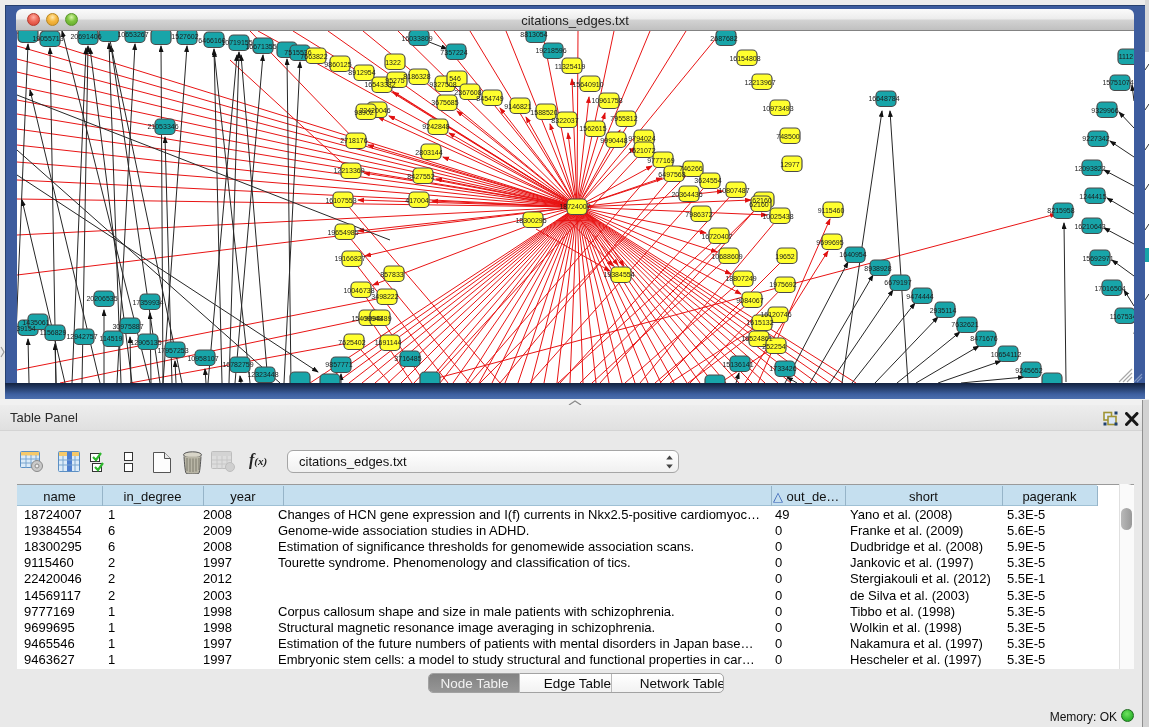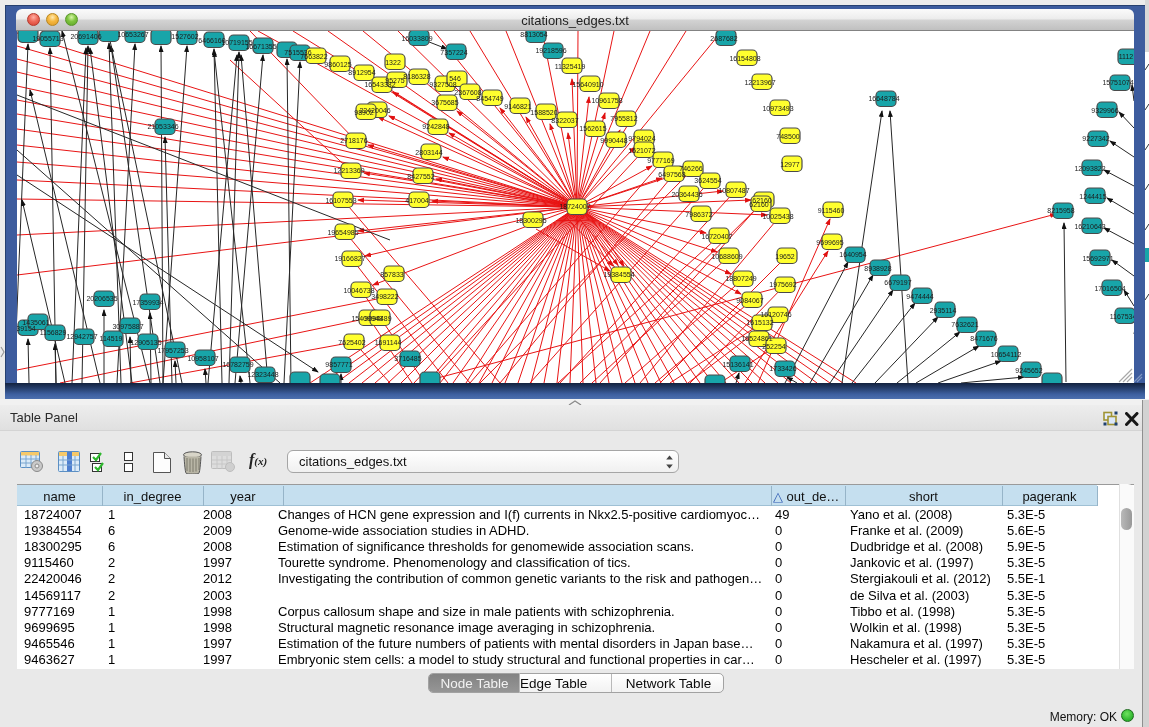--- a/index.html
+++ b/index.html
@@ -32,22 +32,22 @@
 #thead{left:17px;top:485px;width:1080px;height:21px;background:#c5dfef;border-bottom:1px solid #9fc0d4}
 .th{position:absolute;top:489px;font-size:13px;color:#111;text-align:center}
 .sep{position:absolute;top:486px;height:20px;width:1px;background:#96b4c8}
 .trow{position:absolute;left:0;width:1134px;height:16px;font-size:13px;line-height:16px;color:#000}
 .trow span{position:absolute;white-space:nowrap;top:0}
 #vscroll{left:1119px;top:484px;width:15px;height:185px;background:#fafafa;border-left:1px solid #e0e0e0;border-radius:0 6px 0 0}
 #vthumb{left:1121px;top:508px;width:11px;height:22px;background:linear-gradient(90deg,#b9b9b9,#989898);border-radius:6px}
 
 #tabs{left:428px;top:673px;width:296px;height:20px;border:1px solid #a2a2a2;border-radius:5px;background:linear-gradient(180deg,#fff,#f2f2f2);overflow:hidden}
 #seg1{left:0;top:0;width:91px;height:20px;background:linear-gradient(180deg,#828282,#989898);color:#f2f2f2;text-align:center;font-size:13.5px;line-height:19px}
-#seg2{left:91px;top:0;width:91px;height:20px;color:#0a0a0a;text-align:left;font-size:13.5px;line-height:19px}
-#seg3{left:182px;top:0;width:114px;height:20px;border-left:1px solid #b9b9b9;color:#0a0a0a;text-align:center;font-size:13.5px;line-height:19px}
+#seg2{left:91px;top:0;width:91px;height:20px;color:#0a0a0a;text-align:right;font-size:13.5px;line-height:19px}
+#seg3{left:182px;top:0;width:114px;height:20px;border-left:1px solid #b9b9b9;color:#0a0a0a;text-align:right;font-size:13.5px;line-height:19px}
 
 #mem{left:1020px;top:710px;width:97px;text-align:right;font-size:12px;color:#111}
 #memdot{left:1121px;top:709px;width:13px;height:13px;border-radius:50%;background:radial-gradient(circle at 45% 35%,#6fe35f,#2db32d 70%);border:1.5px solid #1d6b1d}
 #redge{left:1142px;top:400px;width:7px;height:327px;background:#d2d2d2;border-left:1px solid #8f8f8f}
 </style></head><body>
 <div id="stage">
   <div class="abs" id="frame"></div>
   <div class="abs" id="framebot"></div>
   <div class="abs" id="titlebar">
     <div class="abs" id="title">citations_edges.txt</div>
@@ -655,21 +655,20 @@
       <span style="left:203px">1997</span>
       <span style="left:278px">Tourette syndrome. Phenomenology and classification of tics.</span>
       <span style="left:775px">0</span>
       <span style="left:850px">Jankovic et al. (1997)</span>
       <span style="left:1007px">5.3E-5</span>
     </div>
 <div class="trow" style="top:571.4px">
       <span style="left:24px">22420046</span>
       <span style="left:108px">2</span>
       <span style="left:203px">2012</span>
-      <span style="left:278px">Investigating the contribution of common genetic variants to the risk and pathogen…</span>
       <span style="left:775px">0</span>
       <span style="left:850px">Stergiakouli et al. (2012)</span>
       <span style="left:1007px">5.5E-1</span>
     </div>
 <div class="trow" style="top:587.5px">
       <span style="left:24px">14569117</span>
       <span style="left:108px">2</span>
       <span style="left:203px">2003</span>
       <span style="left:775px">0</span>
       <span style="left:850px">de Silva et al. (2003)</span>

